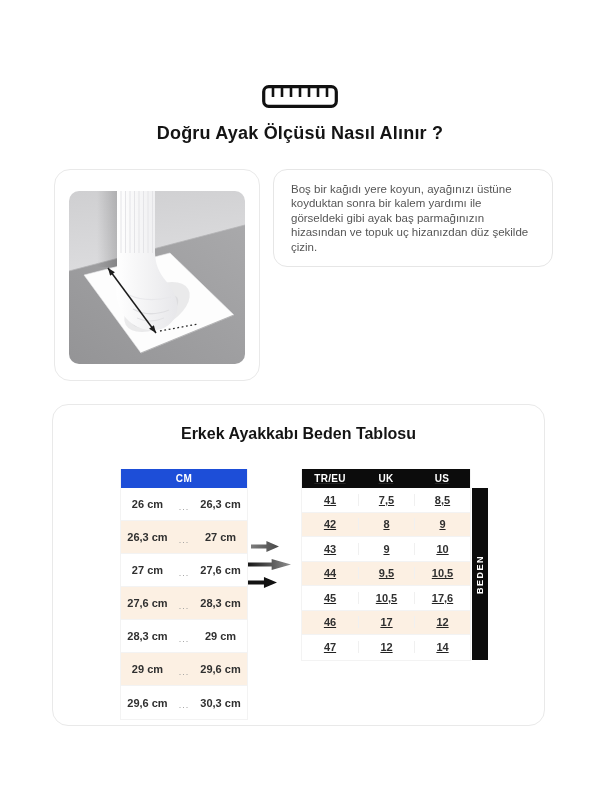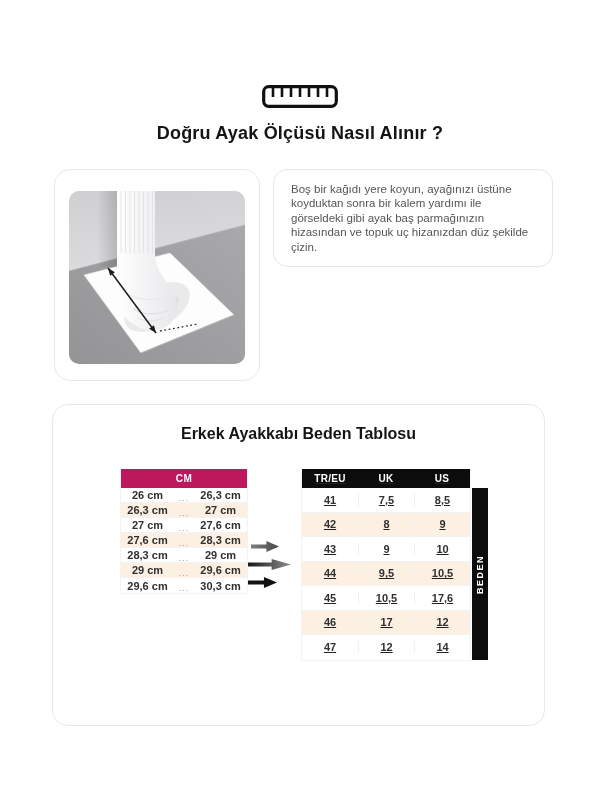--- a/index.html
+++ b/index.html
@@ -19,25 +19,25 @@
   .info-box { border:1px solid #e6e6e6; border-radius:14px; padding:10px 17px; display:flex; align-items:center; background:#fff; }
   .info-box.b1 { height:98px; }
   .info-box.b2 { height:103px; }
   .info-box p { font-size:11.5px; line-height:14.6px; color:#555; }
 
   .size-card { margin:23px 55px 0 52px; height:322px; border:1px solid #e9e9e9; border-radius:16px; padding-top:20px; background:#fff; }
   .size-title { text-align:center; font-size:16px; font-weight:700; color:#141414; }
 
   .tables { display:flex; align-items:flex-start; margin-top:26px; padding-left:67px; }
 
-  .thead { height:19px; background:#be185d; color:#fff; font-size:10px; font-weight:700; letter-spacing:.4px;
+  .thead { height:19px; background:#1d4ed8; color:#fff; font-size:10px; font-weight:700; letter-spacing:.4px;
            display:flex; align-items:center; justify-content:center; }
 
   .cm-table { width:128px; border:1px solid #f3f3f3; border-top:none; }
-  .cm-row { height:15px; display:flex; align-items:center; font-size:11px; font-weight:700; color:#303030; border-bottom:1px solid #f3f3f3;justify-content:flex-end; }
+  .cm-row { height:33px; display:flex; align-items:center; font-size:11px; font-weight:700; color:#303030; border-bottom:1px solid #f3f3f3; }
   .cm-row:last-child { border-bottom:none; }
   .cm-table > .cm-row:nth-child(odd) { background:#fcf0e3; }
   .c-from,.c-to { width:42%; text-align:center; }
   .c-dots { width:16%; text-align:center; color:#9b9b9b; font-size:9px; font-weight:400; letter-spacing:1px; padding-top:5px; }
 
   .arrows { width:53px; padding-top:71px; display:flex; flex-direction:column; gap:5px; }
   .arrow { height:13px; clip-path:polygon(0 34%, 55% 34%, 55% 8%, 100% 50%, 55% 92%, 55% 66%, 0 66%); }
   .arrow.a1 { width:28px; margin-left:3px; background:linear-gradient(90deg,#7d7d7d,#474747); }
   .arrow.a2 { width:43px; background:linear-gradient(90deg,#161616,#909090); }
   .arrow.a3 { width:29px; background:#121212; }

